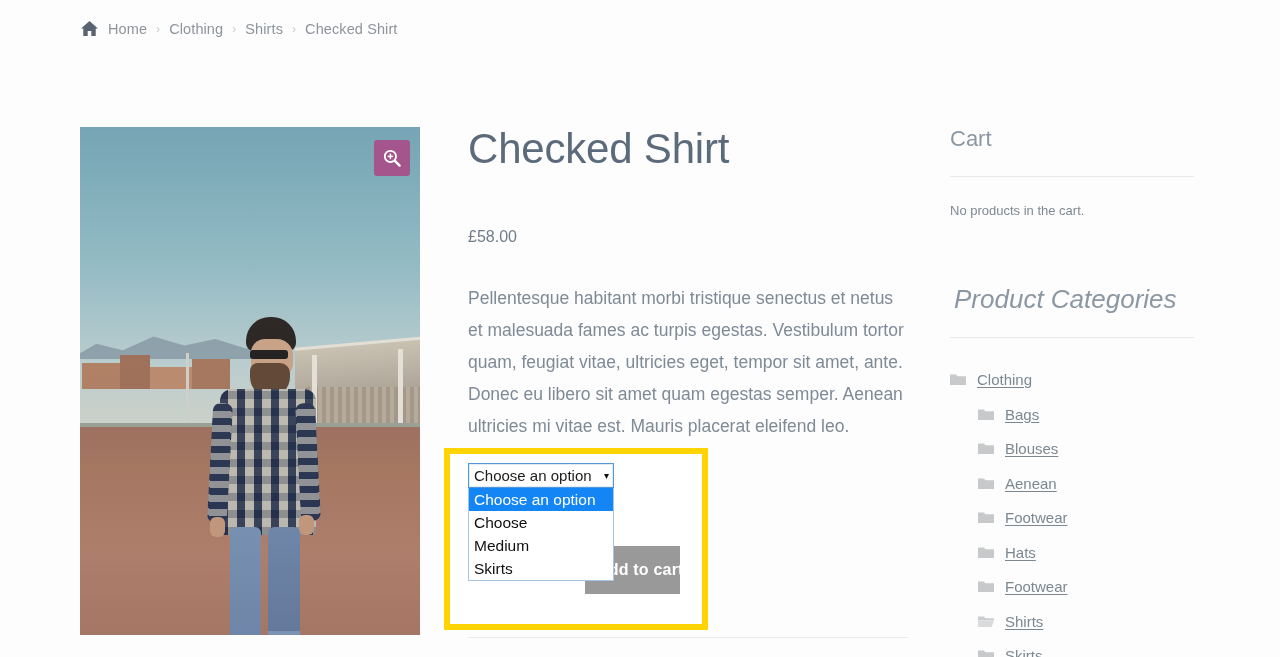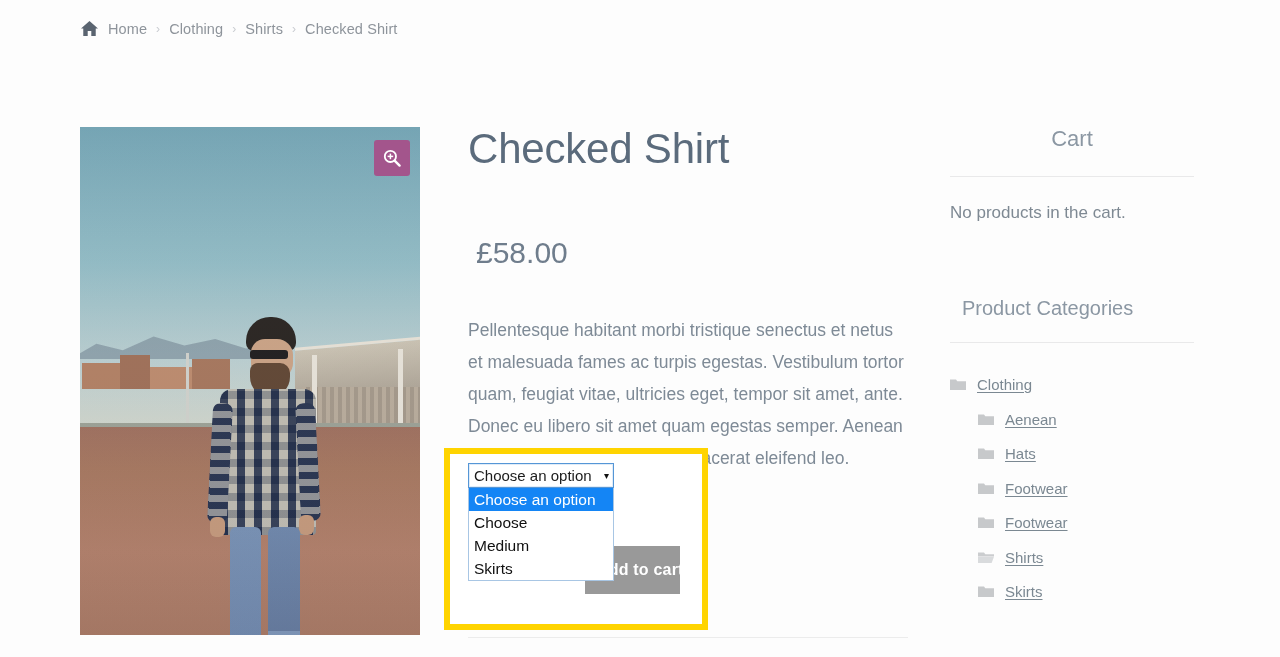--- a/index.html
+++ b/index.html
@@ -115,21 +115,21 @@
   }
   .zoom-btn svg { display: block; }
 
   
   .summary { position: absolute; left: 468px; top: 126px; width: 440px; }
   .product-title {
     margin: 0; font-size: 42px; font-weight: 300; color: #5b6b7c;
     letter-spacing: -.2px; line-height: 1.1;
   }
   .price {
-    margin: 8px; padding-top: 56px; font-size: 30px; color: #6f7d8c; font-weight: 400;
+    margin: 0; padding-top: 56px; font-size: 16px; color: #6f7d8c; font-weight: 400;
   }
   .description {
     margin: 0; padding-top: 36px; width: 438px;
     font-size: 17.5px; line-height: 32px; color: #7e8a96; font-weight: 400;
   }
 
   
   .highlight-box {
     position: absolute; left: 444px; top: 448px; width: 264px; height: 182px;
     border: 6px solid #ffd400; background: #ffffff;
@@ -169,25 +169,25 @@
     overflow: hidden; white-space: nowrap;
   }
   .content-divider {
     position: absolute; left: 468px; top: 637px; width: 440px; height: 1px;
     background: #ececec;
   }
 
   
   .sidebar { position: absolute; left: 950px; top: 126px; width: 244px; }
   .widget-title {
-    margin: 0; font-size: 22px; font-weight: 300; color: #8b97a3; line-height: 1.2; text-align: center;
+    margin: 0; font-size: 22px; font-weight: 300; color: #8b97a3; line-height: 1.2;
   }
   .widget-rule { margin-top: 24px; height: 1px; background: #e9e9ea; width: 244px; }
-  .cart-empty { padding-top: 26px; font-size: 17px; color: #7e8993; }
-  .cat-title { margin: 12px; padding-top: 62px; font-size: 20px; font-weight: 300; color: #8b97a3; }
+  .cart-empty { padding-top: 26px; font-size: 13px; color: #7e8993; }
+  .cat-title { margin: 4px; padding-top: 62px; font-size: 26px; font-weight: 300; color: #8b97a3; font-style: italic; }
   .cat-rule { margin-top: 22px; height: 1px; background: #e9e9ea; width: 244px; }
   .cat-list { list-style: none; margin: 0; padding: 24px 0 0 0; }
   .cat-item { display: flex; align-items: center; height: 34.5px; }
   .cat-item.child { padding-left: 28px; }
   .folder-icon { width: 16px; height: 13px; margin-right: 11px; flex: none; display: block; }
   .cat-link {
     font-size: 15px; color: #7b8892; text-decoration: underline;
     text-underline-offset: 2px; cursor: pointer;
   }
 </style>
@@ -301,33 +301,45 @@
       <li class="cat-item">
         <svg class="folder-icon" viewBox="0 0 16 13">
           <path d="M0 1.6h6l1.3 1.7H16V12H0z" fill="#c7c9cb"></path>
         </svg>
         <span class="cat-link">Clothing</span>
       </li>
       <li class="cat-item child">
         <svg class="folder-icon" viewBox="0 0 16 13">
           <path d="M0 1.6h6l1.3 1.7H16V12H0z" fill="#c7c9cb"></path>
         </svg>
+        <span class="cat-link">Bags</span>
+      </li>
+      <li class="cat-item child">
+        <svg class="folder-icon" viewBox="0 0 16 13">
+          <path d="M0 1.6h6l1.3 1.7H16V12H0z" fill="#c7c9cb"></path>
+        </svg>
+        <span class="cat-link">Blouses</span>
+      </li>
+      <li class="cat-item child">
+        <svg class="folder-icon" viewBox="0 0 16 13">
+          <path d="M0 1.6h6l1.3 1.7H16V12H0z" fill="#c7c9cb"></path>
+        </svg>
         <span class="cat-link">Aenean</span>
       </li>
       <li class="cat-item child">
         <svg class="folder-icon" viewBox="0 0 16 13">
           <path d="M0 1.6h6l1.3 1.7H16V12H0z" fill="#c7c9cb"></path>
         </svg>
+        <span class="cat-link">Footwear</span>
+      </li>
+      <li class="cat-item child">
+        <svg class="folder-icon" viewBox="0 0 16 13">
+          <path d="M0 1.6h6l1.3 1.7H16V12H0z" fill="#c7c9cb"></path>
+        </svg>
         <span class="cat-link">Hats</span>
-      </li>
-      <li class="cat-item child">
-        <svg class="folder-icon" viewBox="0 0 16 13">
-          <path d="M0 1.6h6l1.3 1.7H16V12H0z" fill="#c7c9cb"></path>
-        </svg>
-        <span class="cat-link">Footwear</span>
       </li>
       <li class="cat-item child">
         <svg class="folder-icon" viewBox="0 0 16 13">
           <path d="M0 1.6h6l1.3 1.7H16V12H0z" fill="#c7c9cb"></path>
         </svg>
         <span class="cat-link">Footwear</span>
       </li>
       <li class="cat-item child">
         <svg class="folder-icon" viewBox="0 0 16 13">
           <path d="M0 1.6h6l1.3 1.7H16v2.2H0z" fill="#cbcdcf"></path>

